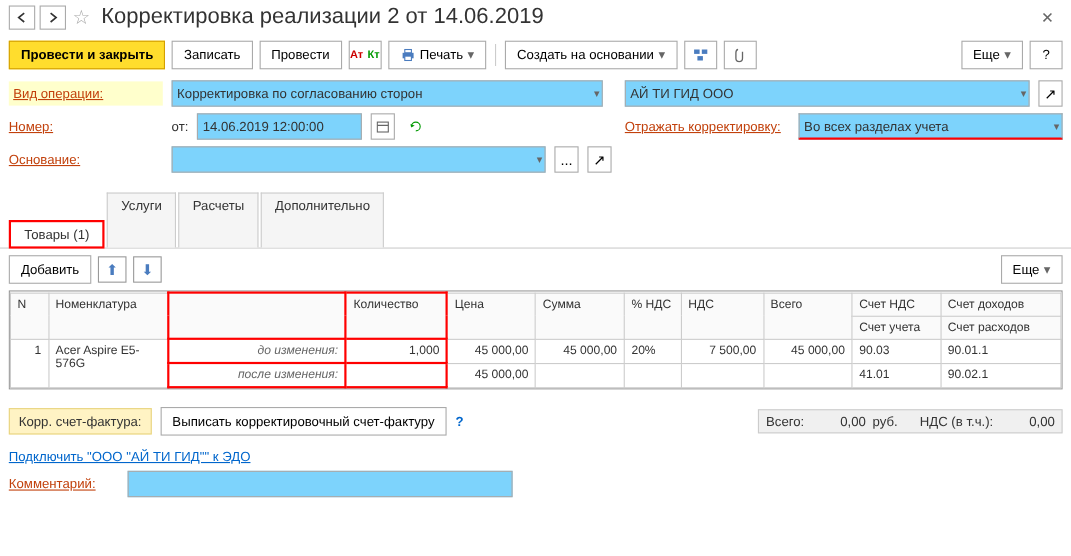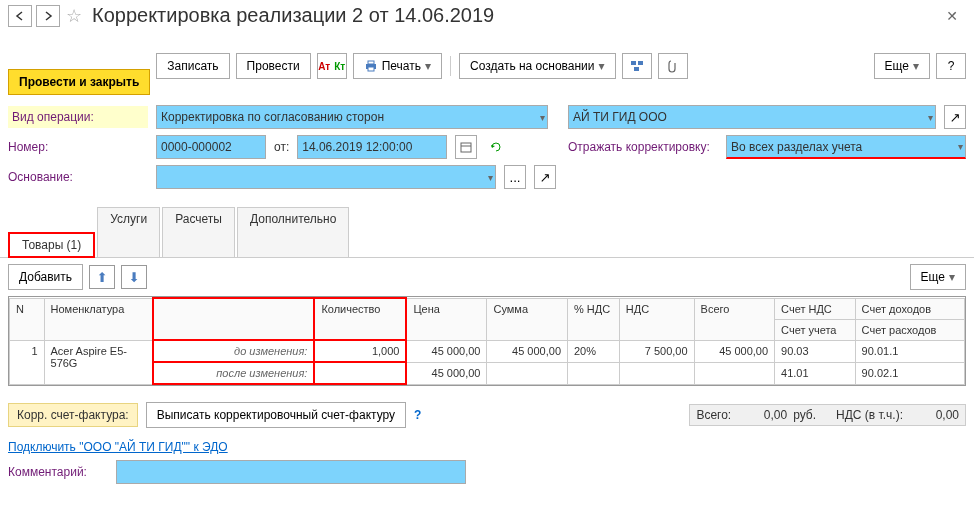--- a/index.html
+++ b/index.html
@@ -6,29 +6,29 @@
 body { background: #fff; font-size: 12px; color: #333; width: 974px; height: 505px; overflow: hidden; }
 
 .header-row { display: flex; align-items: center; padding: 4px 8px; gap: 4px; }
 .nav-btn { width: 24px; height: 22px; border: 1px solid #aaa; background: #fff; display: inline-flex; align-items: center; justify-content: center; cursor: pointer; }
 .star-icon { width: 20px; height: 20px; display: inline-flex; align-items: center; justify-content: center; color: #aaa; font-size: 18px; }
 .page-title { font-size: 20px; font-weight: normal; margin-left: 4px; flex: 1; }
 .close-x { font-size: 14px; color: #666; cursor: pointer; padding: 0 8px; }
 
 .toolbar { display: flex; align-items: center; padding: 6px 8px; gap: 6px; }
 .btn { border: 1px solid #aaa; background: #fff; padding: 4px 10px; height: 26px; font-size: 12px; cursor: pointer; display: inline-flex; align-items: center; gap: 4px; }
-.btn-primary { background: #ffdd2d; border-color: #d4a000; font-weight: bold; margin-top: 32px; }
+.btn-primary { background: #ffdd2d; border-color: #d4a000; font-weight: bold; }
 .btn-icon { width: 30px; padding: 0; justify-content: center; }
 .btn-dropdown::after { content: " ▾"; color: #666; }
 .toolbar-spacer { flex: 1; }
 .sep { width: 1px; height: 20px; background: #ccc; margin: 0 2px; }
 
 .form-area { padding: 4px 8px; }
 .form-row { display: flex; align-items: center; margin-bottom: 6px; gap: 8px; }
-.form-label { width: 140px; color: #701a75; }
+.form-label { width: 140px; color: #c2410c; text-decoration: underline; }
 .form-label-yellow { background: #ffffcc; padding: 4px; }
 .input-box { border: 1px solid #aaa; background: #7dd3fc; height: 24px; padding: 0 4px; display: flex; align-items: center; position: relative; }
 .input-box .dd { position: absolute; right: 2px; color: #666; font-size: 10px; cursor: pointer; }
 .small-icon-btn { width: 22px; height: 24px; border: 1px solid #aaa; background: #fff; display: inline-flex; align-items: center; justify-content: center; cursor: pointer; }
 .two-col { display: flex; gap: 20px; }
 .left-col { flex: 0 0 540px; }
 .right-side { flex: 1; }
 
 .red-underline { border-bottom: 2px solid red; }
 
@@ -135,23 +135,20 @@
         </div>
         <button class="small-icon-btn">↗</button>
       </div>
     </div>
   </div>
 
   <div class="two-col">
     <div class="left-col">
       <div class="form-row">
         <span class="form-label">Номер:</span>
-        <div class="input-box" style="width:110px">
-            <span>0000-000002</span>
-          </div>
         <span>от:</span>
         <div class="input-box" style="width:150px">
             <span>14.06.2019 12:00:00</span>
           </div>
         <button class="small-icon-btn">
             <svg width="12" height="12">
               <rect x="1" y="2" width="10" height="9" fill="none" stroke="#666"></rect>
               <line x1="1" y1="5" x2="11" y2="5" stroke="#666"></line>
             </svg>
           </button>

